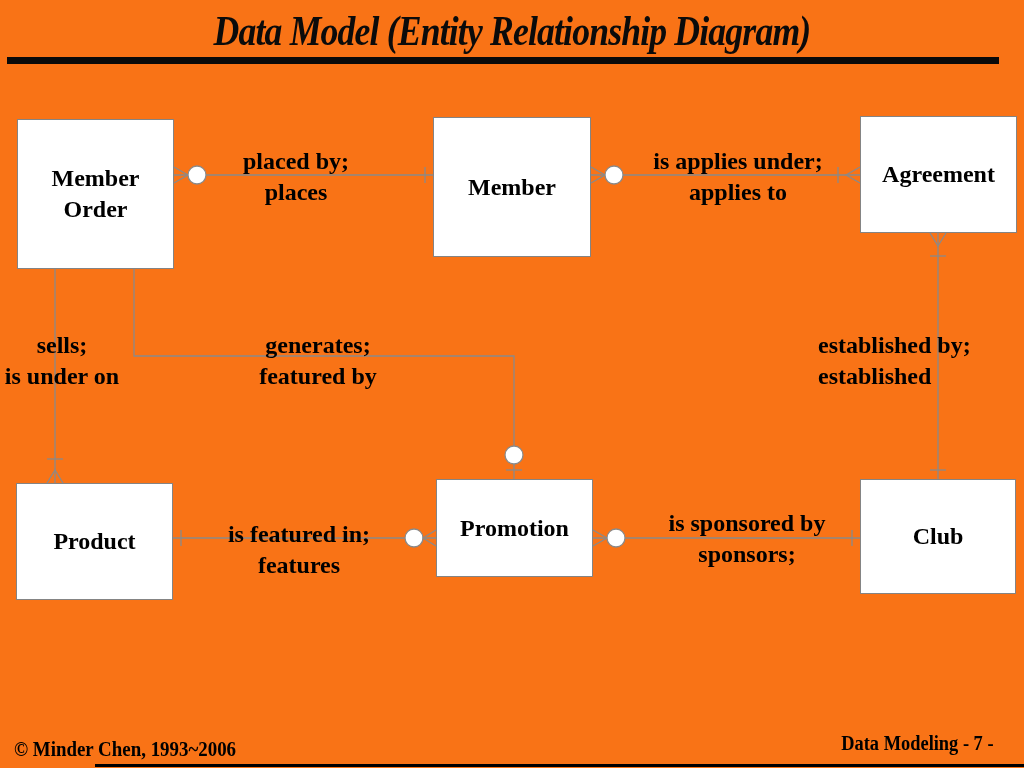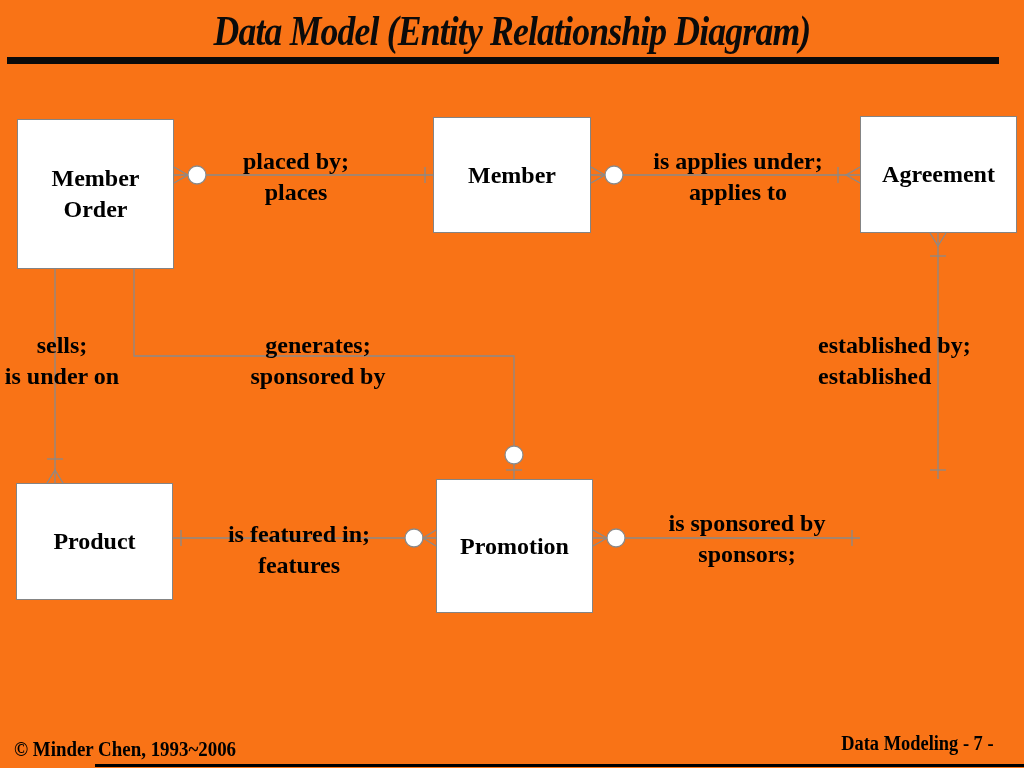--- a/index.html
+++ b/index.html
@@ -157,51 +157,54 @@
         <circle cx="616" cy="538" r="9" fill="#ffffff"></circle>
         <line x1="852" y1="530" x2="852" y2="546"></line>
       </g>
 
     </g>
   </svg>
 
   <div class="entity" style="left:17px; top:119px; width:157px; height:150px;">
     <span>Member Order</span>
   </div>
-  <div class="entity" style="left:433px; top:117px; width:158px; height:116px;">
+  <div class="entity" style="left:433px; top:117px; width:158px; height:140px;">
     <span>Member</span>
   </div>
   <div class="entity" style="left:860px; top:116px; width:157px; height:117px;">
     <span>Agreement</span>
   </div>
   <div class="entity" style="left:16px; top:483px; width:157px; height:117px;">
     <span>Product</span>
   </div>
-  <div class="entity" style="left:436px; top:479px; width:157px; height:134px;">
+  <div class="entity" style="left:436px; top:479px; width:157px; height:98px;">
     <span>Promotion</span>
+  </div>
+  <div class="entity" style="left:860px; top:479px; width:156px; height:115px;">
+    <span>Club</span>
   </div>
 
   <div class="rel-label" style="left:196px; top:146px; width:200px;">
     <div>placed by;</div>
     <div>places</div>
   </div>
 
   <div class="rel-label" style="left:628px; top:146px; width:220px;">
     <div>is applies under;</div>
     <div>applies to</div>
   </div>
 
   <div class="rel-label" style="left:0px; top:330px; width:124px;">
     <div>sells;</div>
     <div>is under on</div>
   </div>
 
   <div class="rel-label" style="left:216px; top:330px; width:204px;">
     <div>generates;</div>
-    <div>sponsored by</div>
+    <div>featured by</div>
   </div>
 
   <div class="rel-label align-right" style="left:818px; top:330px; width:200px;">
     <div>established by;</div>
     <div>established</div>
   </div>
 
   <div class="rel-label" style="left:199px; top:511px; width:200px;margin-top:8px;">
     <div>is featured in;</div>
     <div>features</div>

